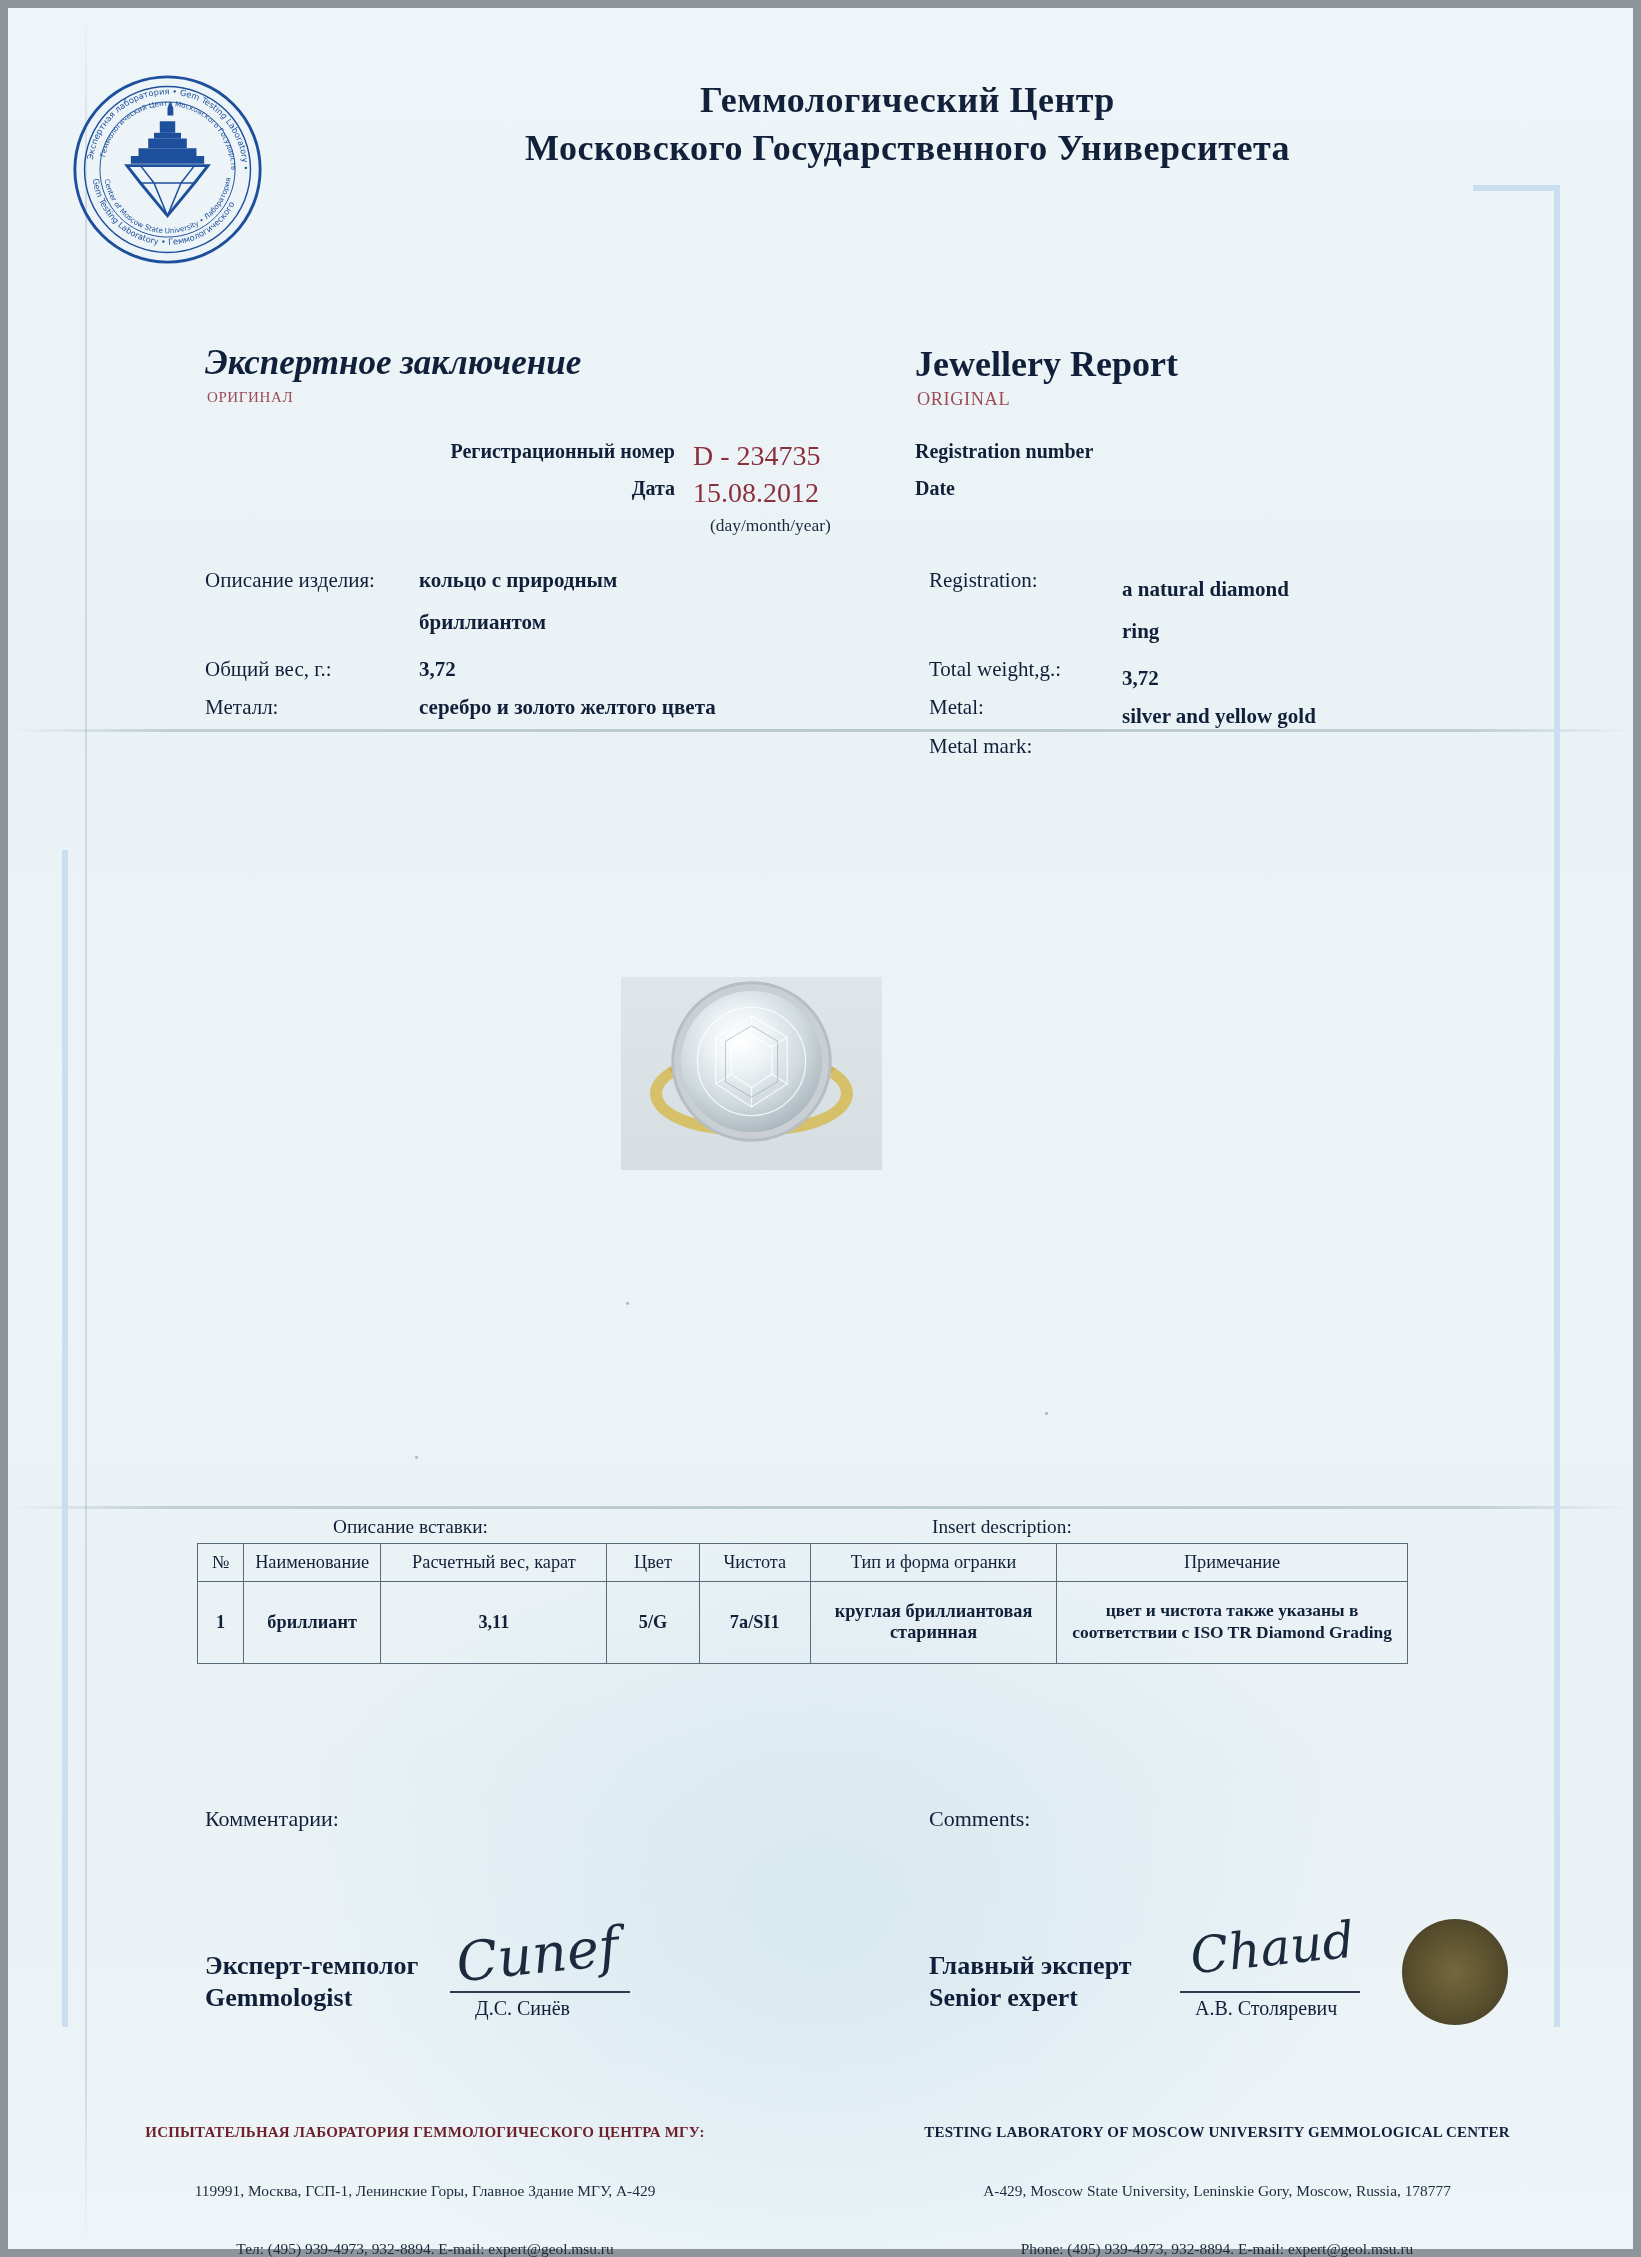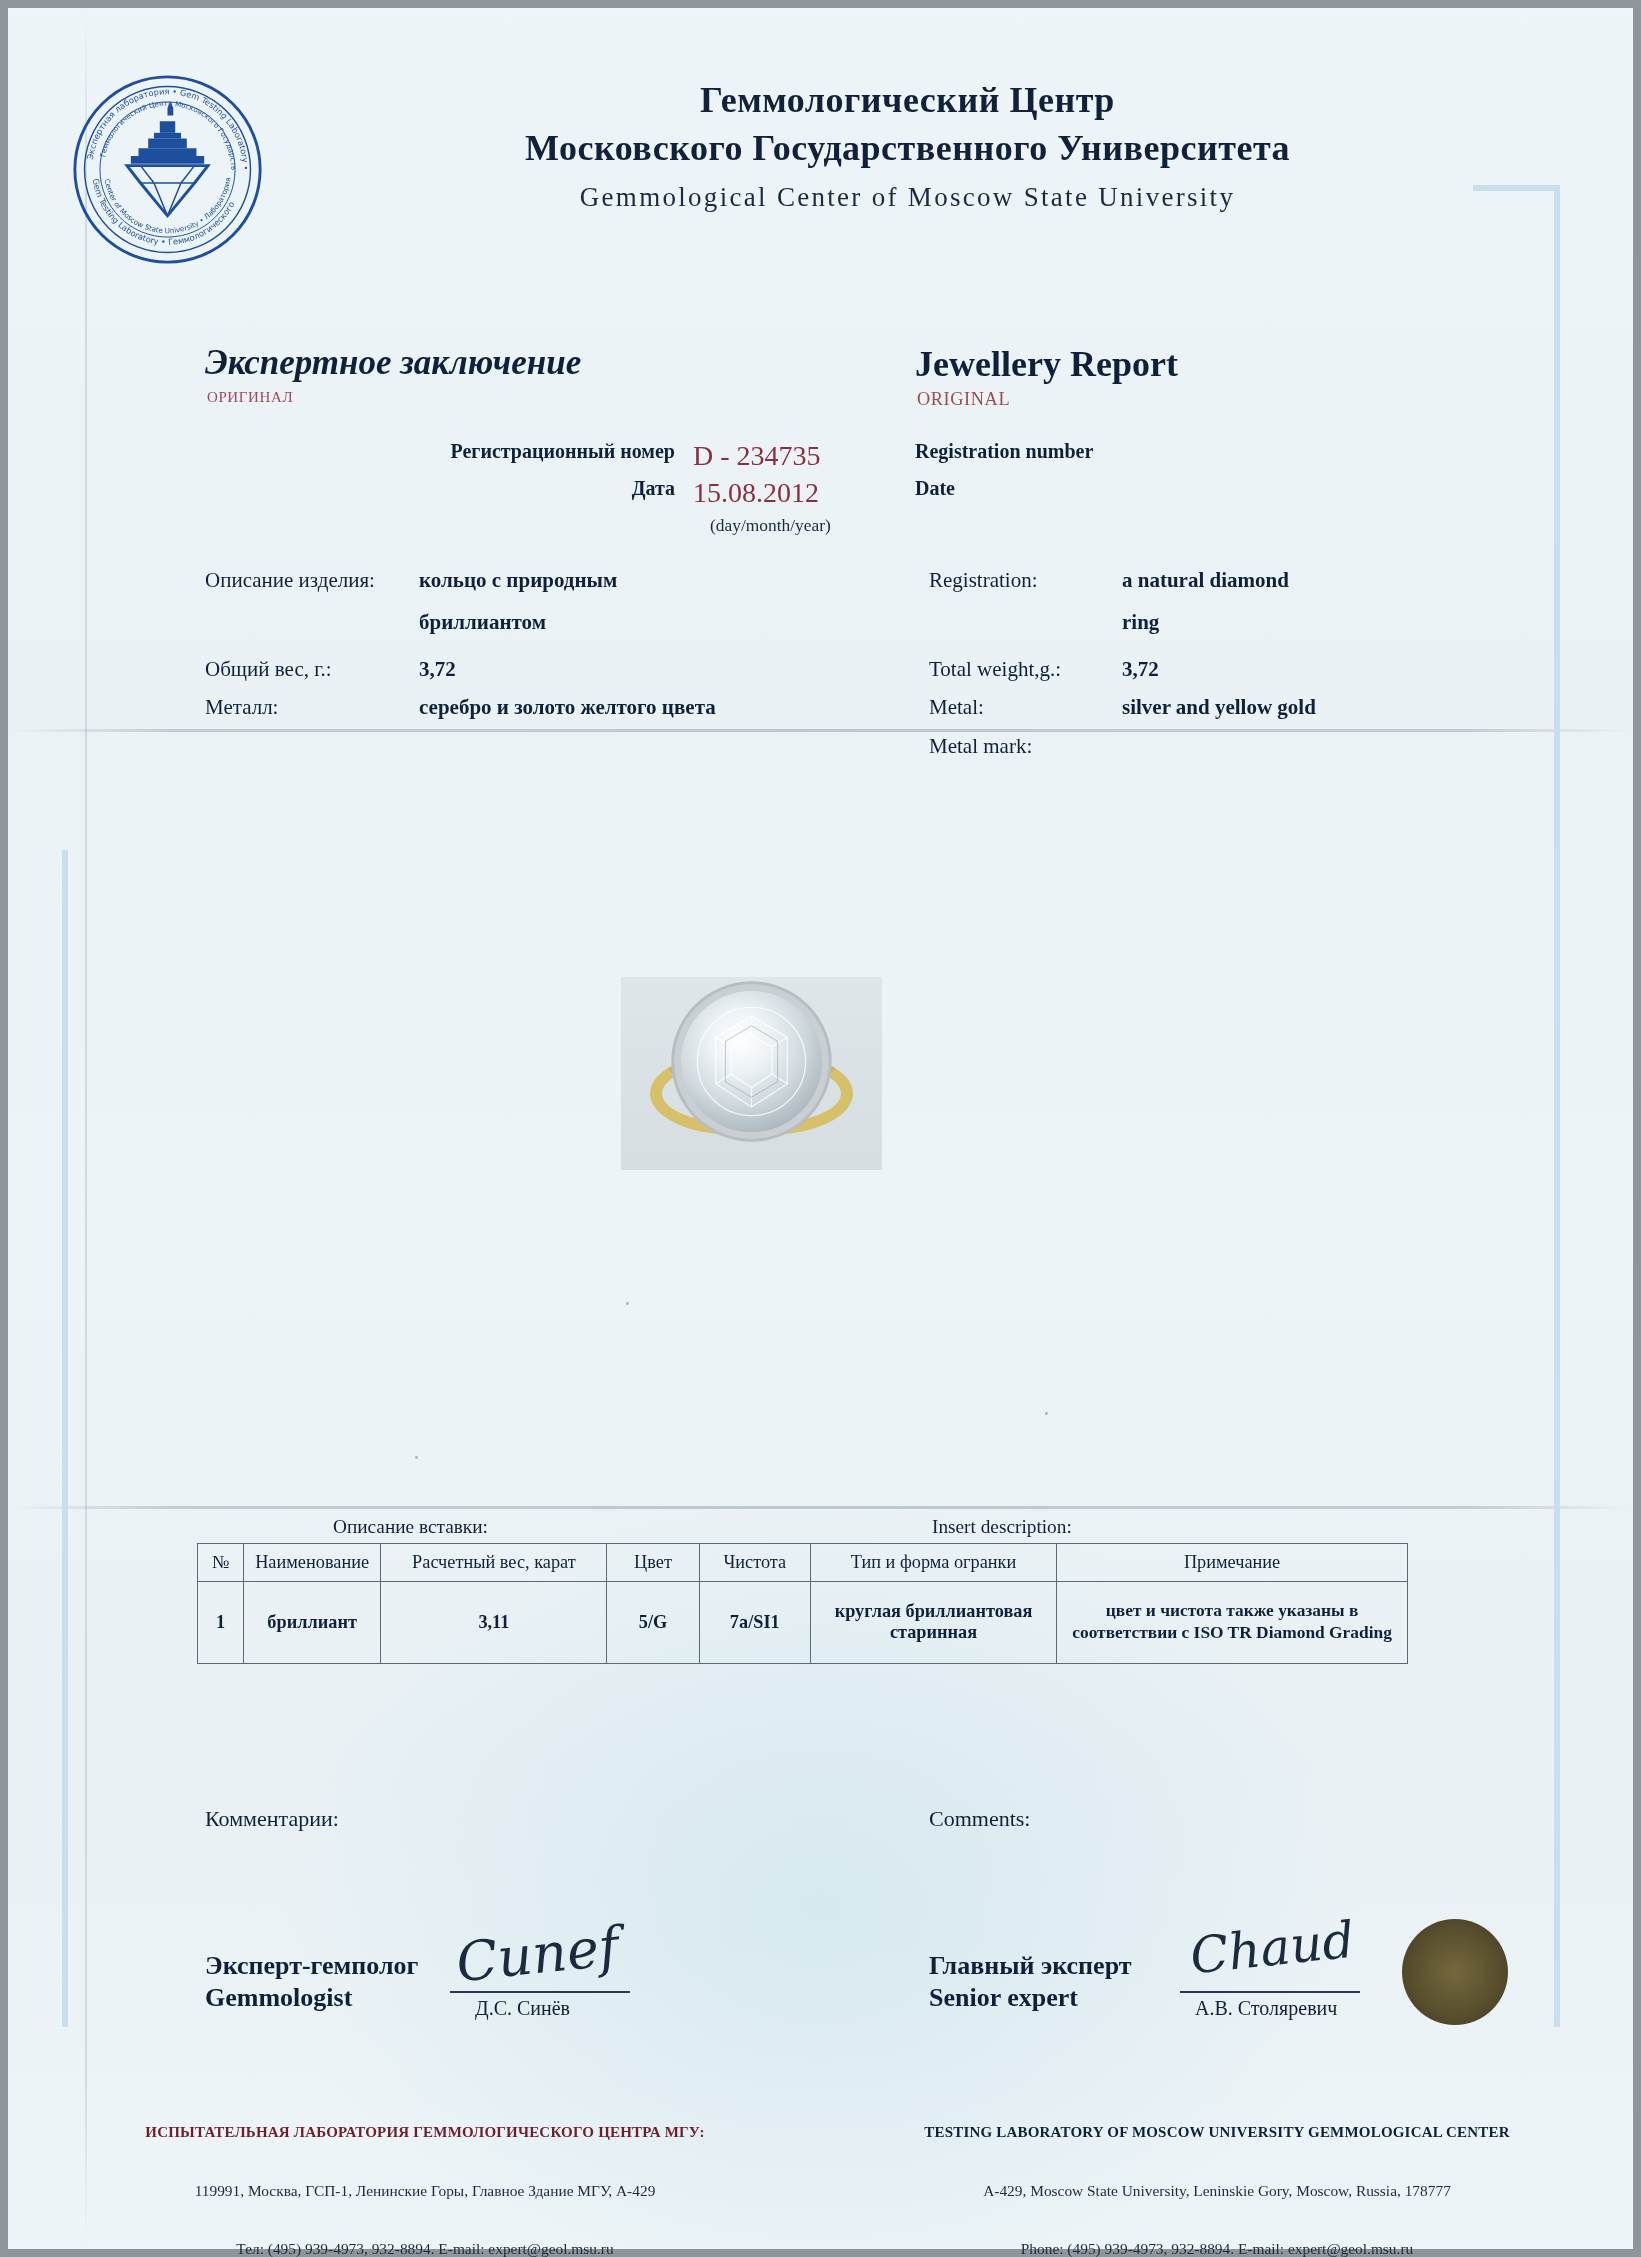--- a/index.html
+++ b/index.html
@@ -223,20 +223,21 @@
     color: #11203a;
     white-space: nowrap;
   }
   .d-value-en {
     position: absolute;
     left: 1122px;
     font-size: 21px;
     font-weight: bold;
     color: #11203a;
     white-space: nowrap;
+    margin-top: 9px;
   }
   .r0 { top: 0px; }
   .r1 { top: 42px; }
   .r2 { top: 89px; }
   .r3 { top: 127px; }
   .r4 { top: 166px; }
 
   
   .photo {
     position: absolute;
@@ -474,21 +475,20 @@
         </text>
         <path id="arcIn2" d="M100,100 m-66,0 a66,66 0 0,0 132,0" fill="none"></path>
         <text font-size="7.4" fill="#1e4f9c" font-family="DejaVu Sans, sans-serif">
           <textPath href="#arcIn2" startOffset="5%">Center of Moscow State University • Лаборатория</textPath>
         </text>
       </svg>
     </div>
     <div class="titles">
       <div class="t-ru1">Геммологический Центр</div>
       <div class="t-ru2">Московского Государственного Университета</div>
-      <div class="t-en">Gemmological Center of Moscow State University</div>
     </div>
   </div>
 
   <div class="report-titles">
     <div class="rt-ru">Экспертное заключение</div>
     <div class="rt-ru-sub">ОРИГИНАЛ</div>
     <div class="rt-en">Jewellery Report</div>
     <div class="rt-en-sub">ORIGINAL</div>
   </div>
 

